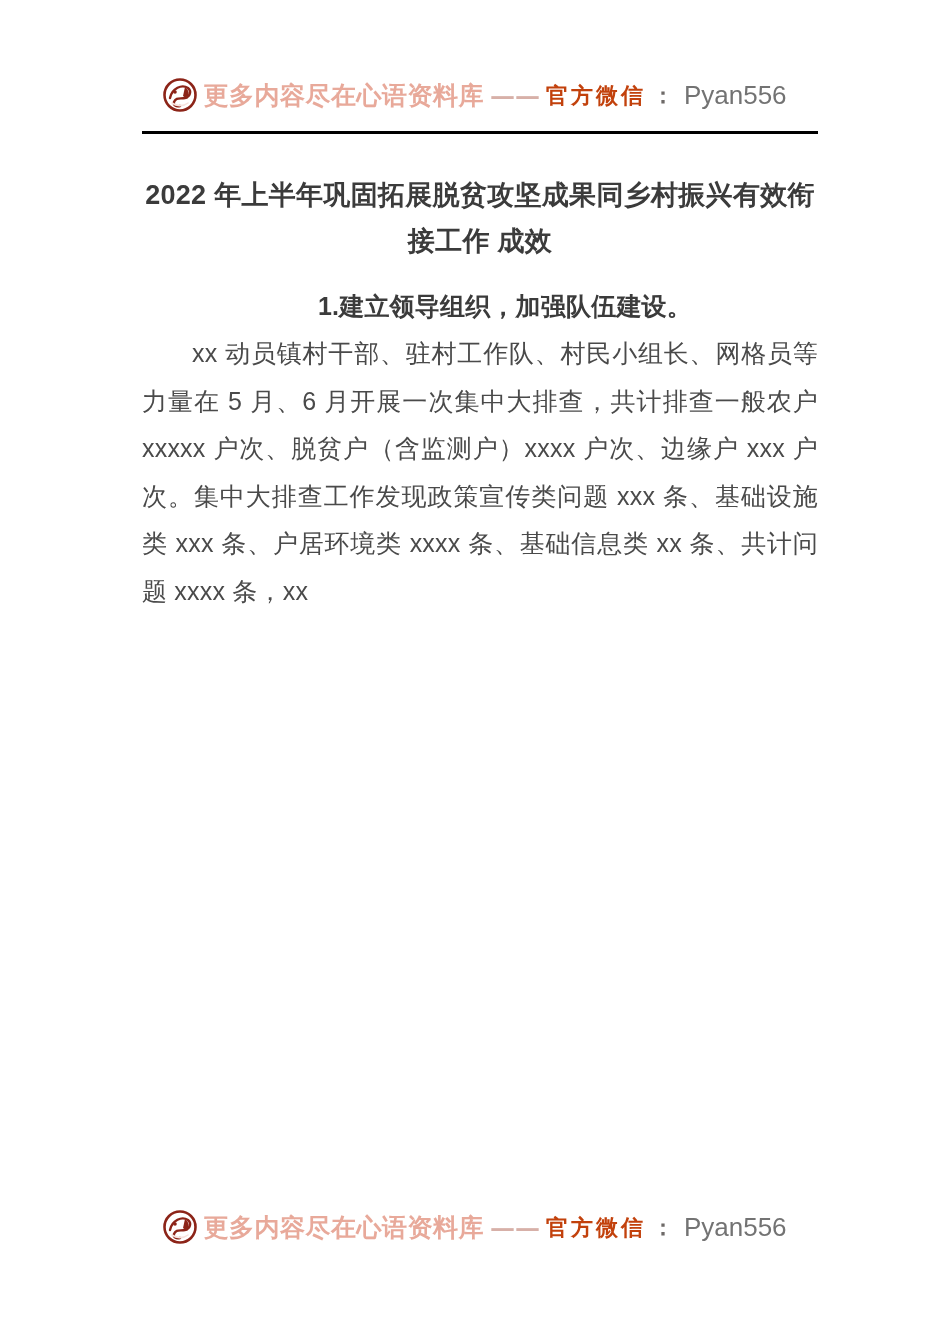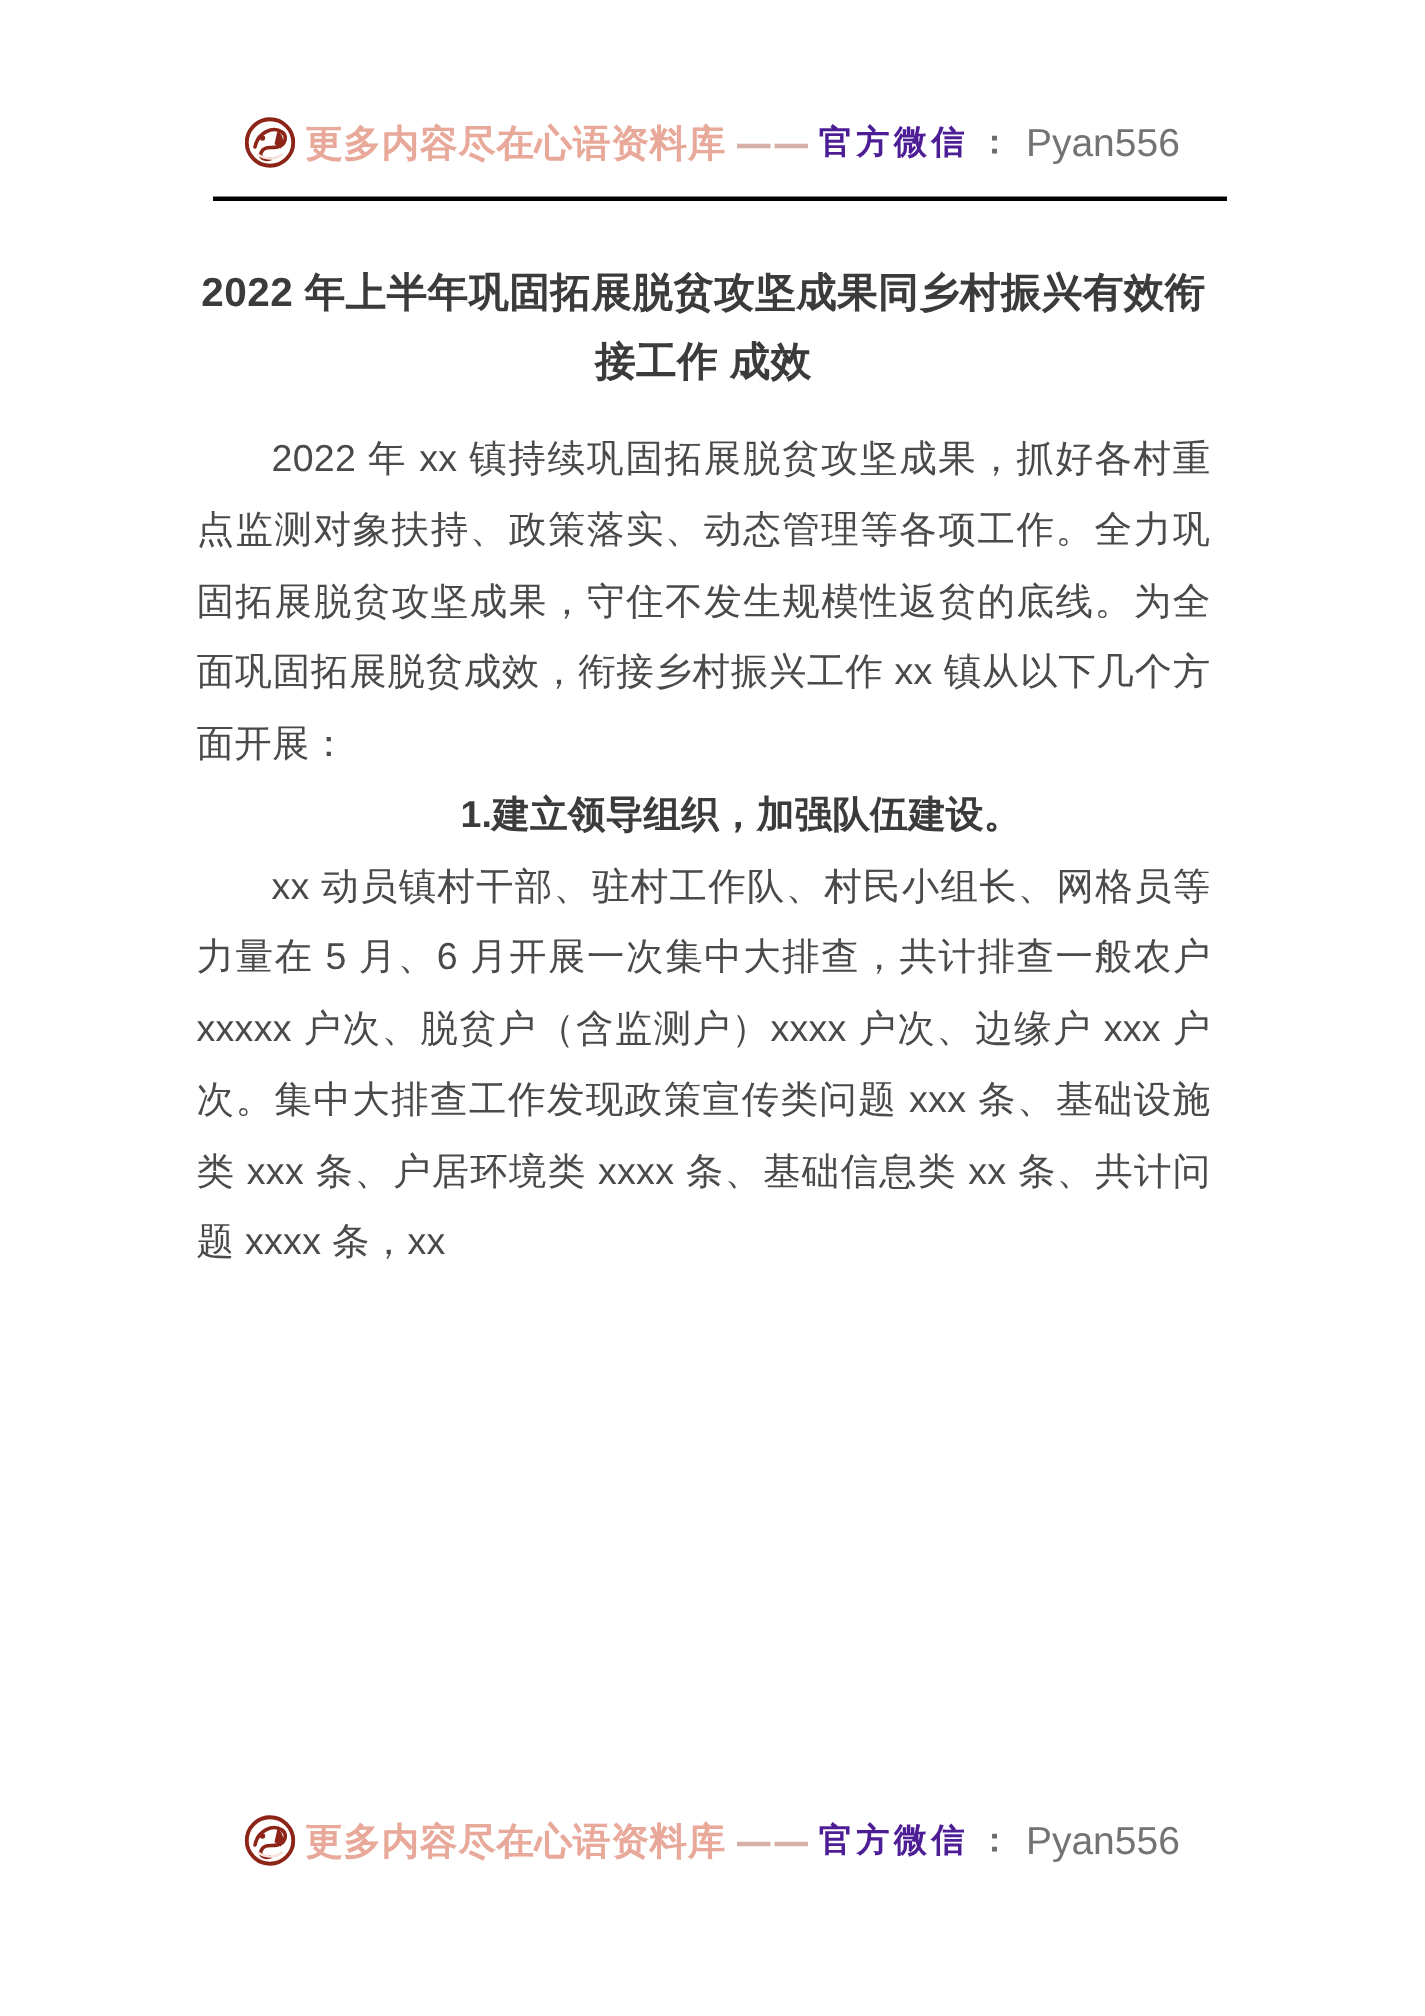--- a/index.html
+++ b/index.html
@@ -58,21 +58,21 @@
     font-family: "DejaVu Serif", "Liberation Serif", serif;
     font-size: 25px;
     font-weight: 700;
     color: #d7b0a8;
     line-height: 1;
   }
   .wm-label {
     font-family: "DejaVu Serif", "Liberation Serif", serif;
     font-size: 22px;
     font-weight: 700;
-    color: #4c1d95;
+    color: #c2410c;
     letter-spacing: 3px;
     line-height: 1;
   }
   .wm-colon {
     font-family: "DejaVu Serif", "Liberation Serif", serif;
     font-size: 22px;
     font-weight: 700;
     color: #6e6a68;
     line-height: 1;
   }
@@ -92,21 +92,21 @@
     left: 142px;
     top: 131px;
     width: 676px;
     height: 3px;
     background: #000000;
   }
 
   
   .content {
     position: absolute;
-    left: 131px;
+    left: 142px;
     top: 172px;
     width: 676px;
   }
 
   .doc-title {
     font-family: "Liberation Sans", "DejaVu Sans", sans-serif;
     font-size: 27px;
     font-weight: 700;
     color: #3b3b3b;
     text-align: center;
@@ -164,21 +164,20 @@
 
   <div class="hrule"></div>
 
   <div class="content">
 
     <h1 class="doc-title">
       <span>2022 年上半年巩固拓展脱贫攻坚成果同乡村振兴有效衔接工作</span>
       <span>成效</span>
     </h1>
 
-    <p class="para">2022 年 xx 镇持续巩固拓展脱贫攻坚成果，抓好各村重点监测对象扶持、政策落实、动态管理等各项工作。全力巩固拓展脱贫攻坚成果，守住不发生规模性返贫的底线。为全面巩固拓展脱贫成效，衔接乡村振兴工作 xx 镇从以下几个方面开展：</p>
 
     <p class="heading">1.建立领导组织，加强队伍建设。</p>
 
 
 
     <p class="para">xx 动员镇村干部、驻村工作队、村民小组长、网格员等力量在 5 月、6 月开展一次集中大排查，共计排查一般农户 xxxxx 户次、脱贫户（含监测户）xxxx 户次、边缘户 xxx 户次。集中大排查工作发现政策宣传类问题 xxx 条、基础设施类 xxx 条、户居环境类 xxxx 条、基础信息类 xx 条、共计问题 xxxx 条，xx</p>
 
   </div>
 
   <div class="watermark footer">

